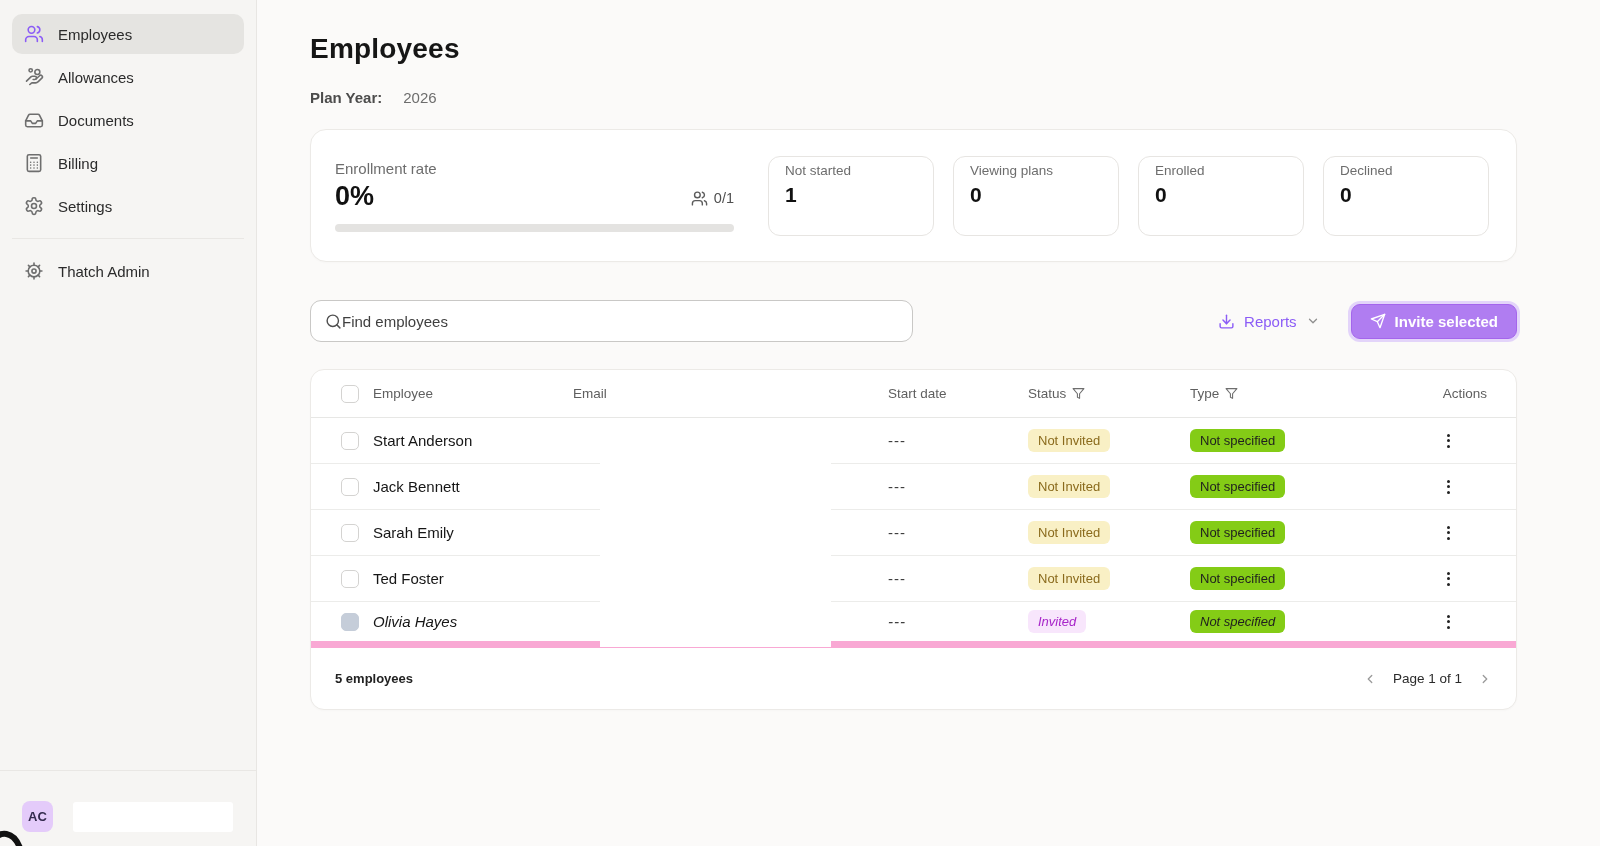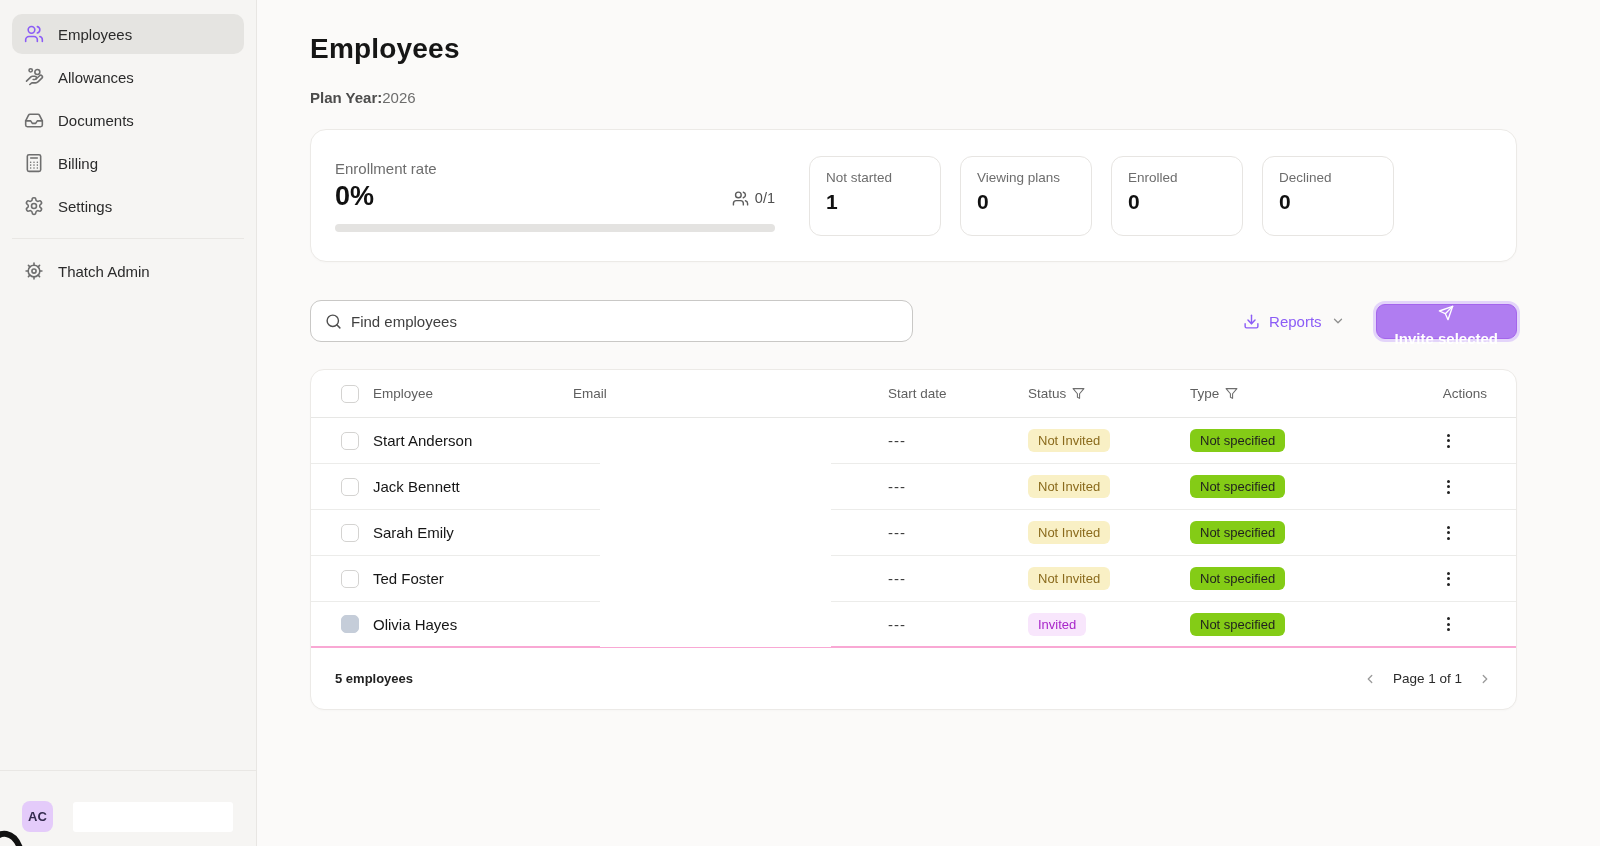--- a/index.html
+++ b/index.html
@@ -16,60 +16,60 @@
   .sb-divider { height:1px; background:#e9e7e4; margin:12px 0; }
   .sb-footer { position:absolute; left:0; bottom:0; width:100%; border-top:1px solid #e9e7e4; padding:30px 22px 14px 22px; display:flex; align-items:center; gap:20px; }
   .avatar { width:31px; height:31px; border-radius:8px; background:#e4cbfa; color:#332a4d; font-size:13px; font-weight:bold; display:flex; align-items:center; justify-content:center; }
   .name-redacted { width:160px; height:30px; background:#ffffff; border-radius:3px; }
   .cursor-artifact { position:absolute; left:-6px; bottom:-14px; width:56px; height:52px; pointer-events:none; }
 
   
   .main { position:absolute; left:257px; top:0; width:1343px; height:846px; padding:33px 83px 0 53px; }
   .page-title { font-size:28px; font-weight:700; letter-spacing:.2px; color:#161616; }
   .plan-year { margin-top:24px; font-size:15px; color:#6d6d6d; }
-  .plan-year b { color:#4c4c4c; font-weight:700; margin-right:0; }
+  .plan-year b { color:#4c4c4c; font-weight:700; margin-right:21px; }
 
   
   .enroll-card { margin-top:23px; background:#ffffff; border:1px solid #eceae7; border-radius:16px; height:133px; display:flex; align-items:center; padding:0 27px 0 24px; box-shadow:0 1px 2px rgba(0,0,0,.02); }
   .enroll-left { width:440px; margin-right:34px; }
   .enroll-label { font-size:15px; color:#6d6d6d; }
   .enroll-line { display:flex; align-items:flex-end; justify-content:space-between; margin-top:4px; }
   .enroll-rate { font-size:27px; font-weight:700; color:#111; }
   .enroll-count { display:flex; align-items:center; gap:6px; font-size:14.5px; color:#4f4f4f; padding-bottom:5px; }
   .enroll-count .ic { width:17px; height:17px; color:#5c5c5c; display:flex; }
   .progress-track { margin-top:12px; height:8px; border-radius:4px; background:#e4e3e1; overflow:hidden; }
   .progress-fill { height:100%; background:#8b5cf6; border-radius:4px; }
   .stat-cards { display:flex; gap:19px; }
-  .stat-card { width:132px; height:80px; border:1px solid #e7e5e2; border-radius:12px; padding:13px 16px; background:#fff; }
+  .stat-card { width:166px; height:80px; border:1px solid #e7e5e2; border-radius:12px; padding:6px 16px; background:#fff; }
   .stat-label { font-size:13.5px; color:#6d6d6d; }
   .stat-value { font-size:21px; font-weight:600; color:#111; margin-top:5px; }
 
   
   .toolbar { margin-top:38px; display:flex; align-items:center; }
-  .search-box { width:603px; height:42px; border:1px solid #c9c8c6; border-radius:11px; background:#fff; display:flex; align-items:center; padding:0 14px; gap:9px; }
+  .search-box { width:603px; height:42px; border:1px solid #c9c8c6; border-radius:11px; background:#fff; display:flex; align-items:center; padding:0 14px; }
   .search-box .ic { width:17px; height:17px; color:#4e4e4e; display:flex; }
   .search-box input { border:none; outline:none; flex:1; font-size:15px; font-family:inherit; color:#2c2c2c; background:transparent; }
   .search-box input::placeholder { color:#3f3f3f; opacity:1; }
   .toolbar-right { margin-left:auto; display:flex; align-items:center; gap:31px; }
   .reports-btn { display:flex; align-items:center; gap:9px; color:#8b5cf6; font-size:15px; font-weight:500; cursor:pointer; }
   .reports-btn .ic { width:17px; height:17px; display:flex; }
   .reports-btn .chev { color:#8f8f8f; width:14px; height:14px; display:flex; }
-  .invite-btn { height:35px; padding:0 18px; background:#b07df1; border:1px solid #a465ec; border-radius:9px; box-shadow:0 0 0 3px #e3d4fa; color:#fff; font-size:15px; font-weight:600; display:flex; align-items:center; gap:9px; cursor:pointer; font-family:inherit;flex-direction:column; }
+  .invite-btn { height:35px; padding:8px 18px; background:#b07df1; border:1px solid #a465ec; border-radius:9px; box-shadow:0 0 0 3px #e3d4fa; color:#fff; font-size:15px; font-weight:600; display:flex; align-items:center; gap:9px; cursor:pointer; font-family:inherit; }
   .invite-btn .ic { width:16px; height:16px; display:flex; }
 
   
   .table-card { margin-top:27px; background:#fff; border:1px solid #eceae7; border-radius:14px; position:relative; box-shadow:0 1px 2px rgba(0,0,0,.02); }
   .tgrid { display:grid; grid-template-columns:62px 200px 315px 140px 162px 205px 1fr; align-items:center; }
   .thead { height:48px; border-bottom:1px solid #e7e7e5; color:#5f5f5f; font-size:13.5px; }
   .thead .cb-cell { padding-left:30px; }
   .th { display:flex; align-items:center; gap:6px; }
   .th.actions { justify-content:flex-end; padding-right:29px; }
   .funnel { width:13px; height:13px; color:#6e6e6e; display:flex; }
   .trow { height:46px; border-bottom:1px solid #ececea; font-size:15px; }
-  .trow:last-of-type { border-bottom:2px solid #f9a8d4; }
+  .trow:last-of-type { border-bottom:7px solid #f9a8d4;font-style:italic; }
   .cb-cell { padding-left:30px; }
   .checkbox { width:18px; height:18px; border:1.5px solid #d4d3d1; border-radius:5px; background:#fff; cursor:pointer; }
   .checkbox.selected { background:#c5cdd9; border-color:#c5cdd9; }
   .cell-name { color:#161616; }
   .cell-date { color:#3f3f3f; letter-spacing:1px; }
   .badge { display:inline-block; font-size:13px; padding:5px 10px; border-radius:6px; line-height:1; }
   .badge-yellow { background:#f9f0c5; color:#8a6a1c; }
   .badge-purple { background:#f8e6fc; color:#a826c9; }
   .badge-gray { background:#84cc16; color:#1f1f1f; }
   .kebab-cell { display:flex; justify-content:flex-end; padding-right:62px; }

